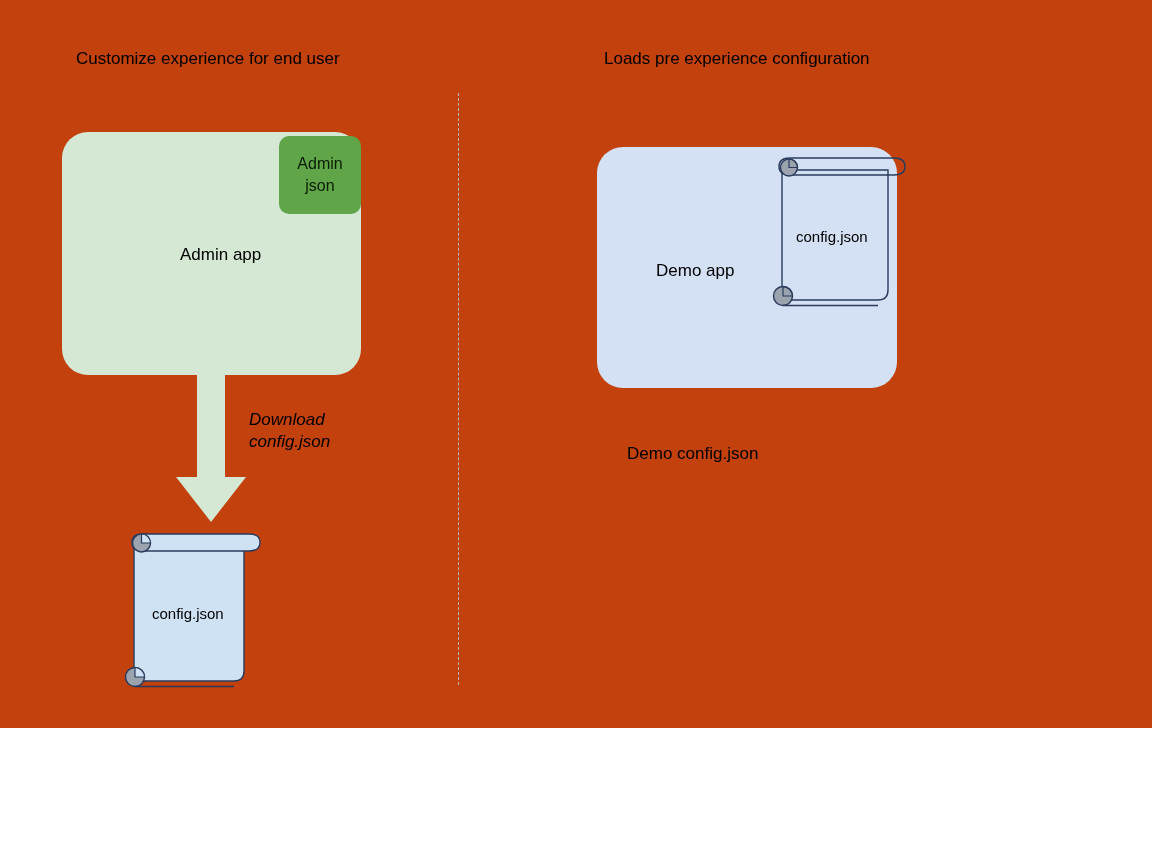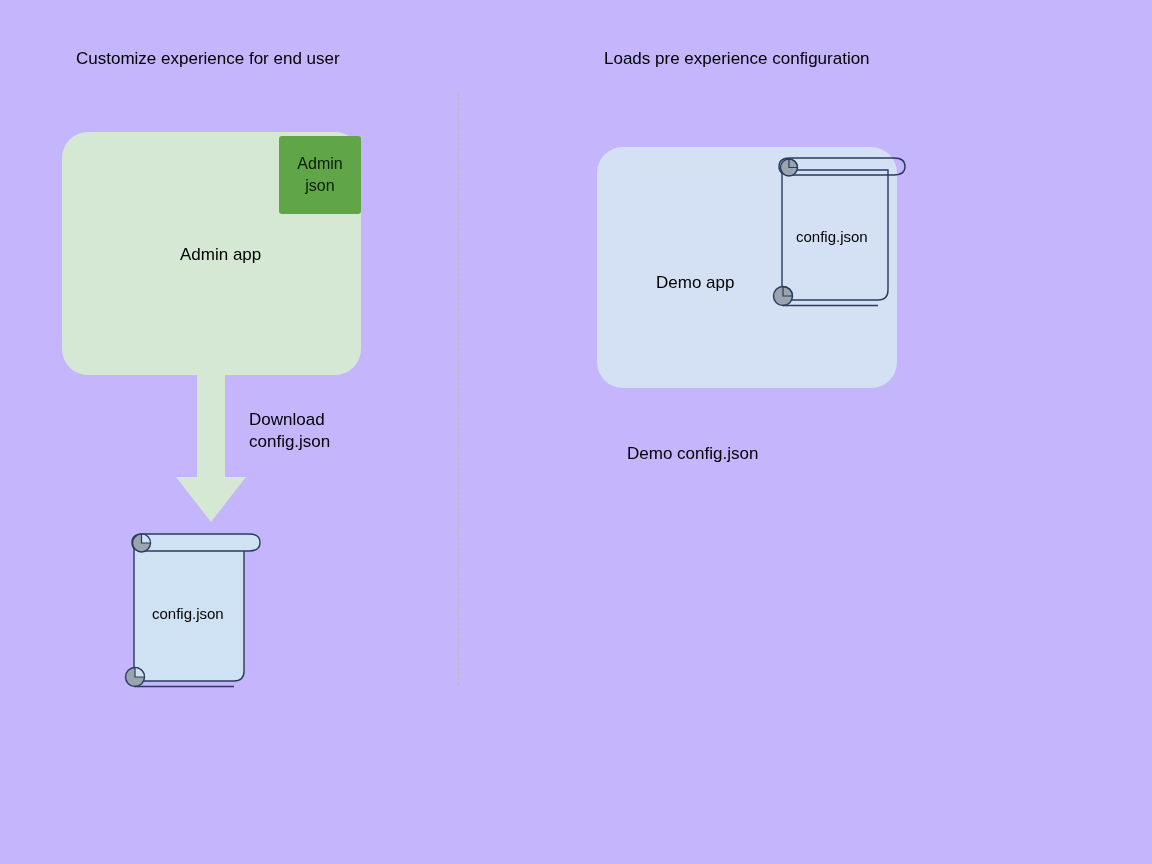--- a/index.html
+++ b/index.html
@@ -8,22 +8,22 @@
     padding: 0;
     background: #ffffff;
   }
   body {
     font-family: "Liberation Sans", sans-serif;
     color: #000000;
   }
   .canvas {
     position: relative;
     width: 1152px;
-    height: 864px;
-    background: #c4b5fd;
+    height: 728px;
+    background: #c2410c;
     overflow: hidden;
   }
 
   
   .heading {
     position: absolute;
     font-size: 17px;
     line-height: 21px;
     color: #000000;
     white-space: nowrap;
@@ -61,31 +61,31 @@
     background: #d4e1f4;
   }
   .app-card-label {
     position: absolute;
     font-size: 17px;
     line-height: 21px;
     white-space: nowrap;
     color: #000000;
   }
   #admin-app-label { left: 166px; top: 244px; margin-left: 14px; }
-  #demo-app-label  { left: 656px; top: 272px; }
+  #demo-app-label  { left: 656px; top: 260px; }
 
   
   #admin-panel-chip {
     position: absolute;
     left: 279px;
     top: 136px;
     width: 82px;
     height: 78px;
     background: #60a548;
-    border-radius: 3px;
+    border-radius: 10px;
     display: flex;
     align-items: center;
     justify-content: center;
   }
   #admin-panel-chip .chip-text {
     font-size: 16px;
     line-height: 22px;
     text-align: center;
     color: #0a1b06;
   }
@@ -100,20 +100,21 @@
   }
 
   
   #download-label {
     position: absolute;
     left: 249px;
     top: 409px;
     font-size: 17px;
     line-height: 22px;
     white-space: nowrap;
+    font-style: italic;
   }
 
   
   #loads-label {
     position: absolute;
     left: 627px;
     top: 443px;
     font-size: 17px;
     line-height: 22px;
     white-space: nowrap;

